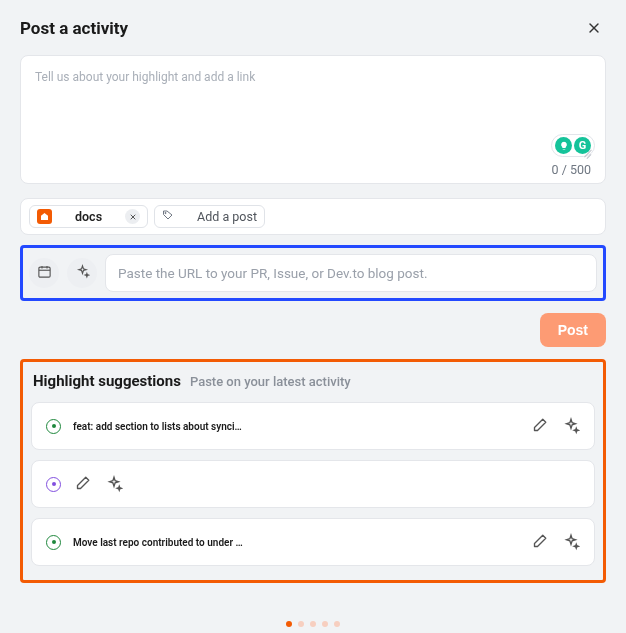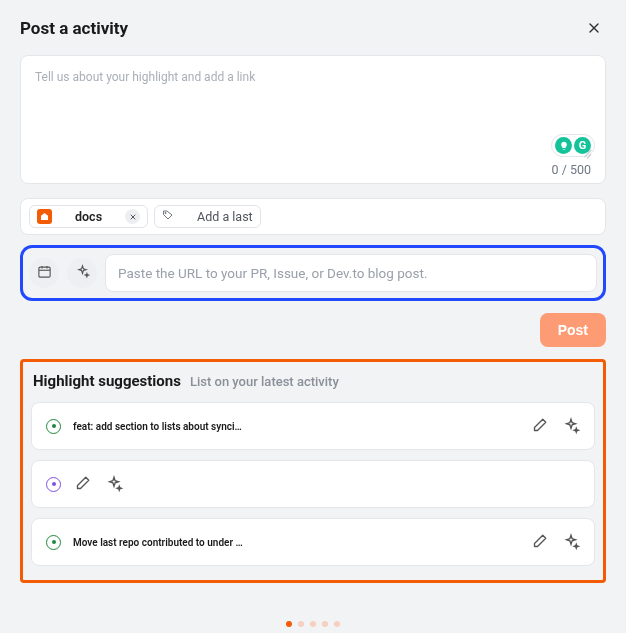--- a/index.html
+++ b/index.html
@@ -129,21 +129,21 @@
   .chip-x {
     width: 15px; height: 15px; border-radius: 50%;
     background: #eceef1; color: #555;
     display: flex; align-items: center; justify-content: center;
     font-size: 10px; cursor: pointer;
   }
   .tag-icon svg { width: 12px; height: 12px; }
   .add-repo { color: #50555c; }
   .url-row-outer {
     border: 3px solid #2349ff;
-    border-radius: 12px;
+    border-radius: 4px;
     padding: 6px 6px;
     margin-bottom: 12px;
   }
   .url-row {
     display: flex;
     align-items: center;
     gap: 8px;
   }
   .round-btn {
     width: 30px; height: 30px; border-radius: 50%;
@@ -281,21 +281,21 @@
           </svg>
       </span>
     </div>
     <div class="chip add-repo">
       <span class="tag-icon">
         <svg viewBox="0 0 24 24" fill="none" stroke="#6f7782" stroke-width="2">
             <path d="M20 12l-8 8-9-9V4h7l10 8z"></path>
             <circle cx="7" cy="8" r="1.2" fill="#6f7782"></circle>
           </svg>
       </span>
-      <span>Add a last</span>
+      <span>Add a post</span>
     </div>
   </div>
 
   <div class="url-row-outer">
     <div class="url-row">
       <div class="round-btn">
         <span>
           <svg viewBox="0 0 24 24" fill="none" stroke-width="1.8">
               <rect x="3" y="5" width="18" height="16" rx="2"></rect>
               <line x1="3" y1="10" x2="21" y2="10"></line>
@@ -316,21 +316,21 @@
     </div>
   </div>
 
   <div class="post-row">
     <button class="post-btn">Post</button>
   </div>
 
   <div class="suggest-outer">
     <div class="suggest-head">
       <div class="suggest-title">Highlight suggestions</div>
-      <div class="suggest-sub">List on your latest activity</div>
+      <div class="suggest-sub">Paste on your latest activity</div>
     </div>
     <div id="sugg-list">
         <div class="sugg-item">
           <span class="issue-dot dot-green"></span>
           <span class="sugg-text">feat: add section to lists about synci…</span>
           <span class="sugg-actions">
             <span class="act-btn">
               <svg viewBox="0 0 24 24" fill="none" stroke-width="1.8" stroke-linecap="round" stroke-linejoin="round">
                 <path d="M17 3l4 4-11 11H6v-4L17 3z"></path>
               </svg>

